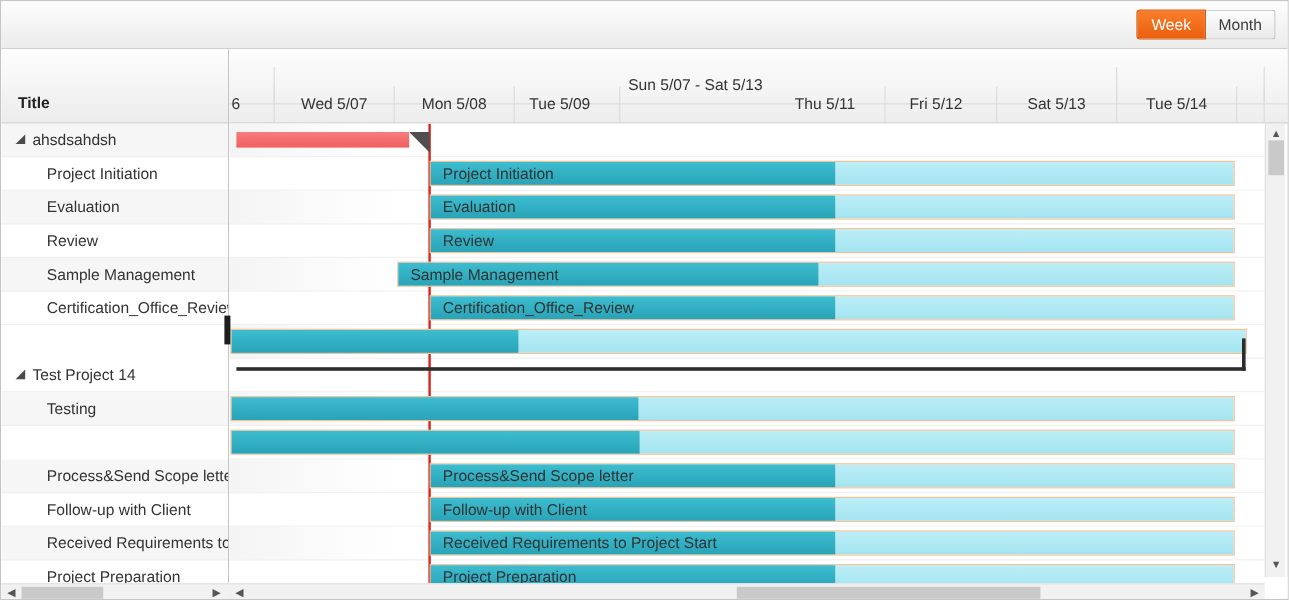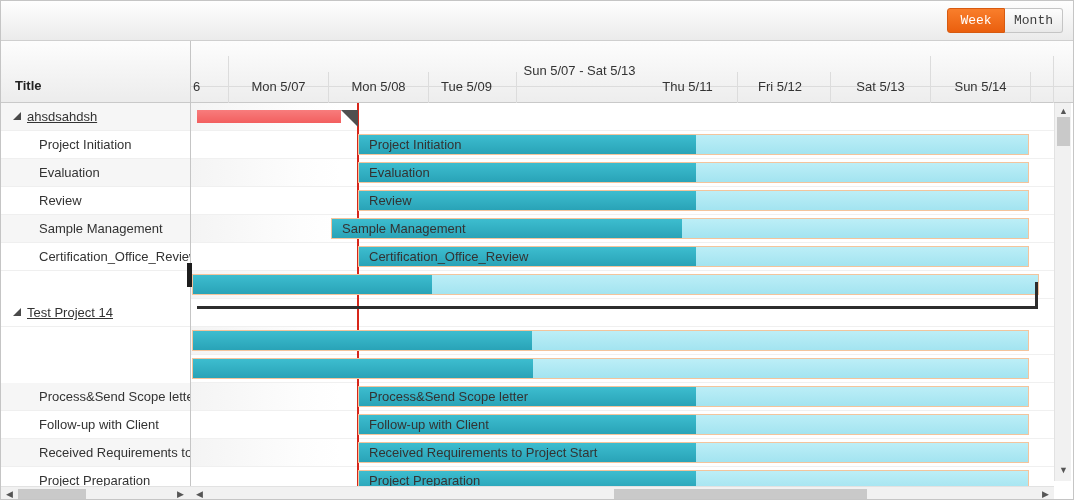--- a/index.html
+++ b/index.html
@@ -5,37 +5,37 @@
   * { margin:0; padding:0; box-sizing:border-box; }
   html,body { background:#fff; }
   body { font-family:"Liberation Sans","DejaVu Sans",sans-serif; font-size:13px; color:#333; }
 
   .widget { position:relative; width:1074px; height:500px; border:1px solid #c5c5c5; background:#fff; overflow:hidden; }
 
   
   .toolbar { position:absolute; left:0; top:0; width:100%; height:40px;
              background:linear-gradient(#fefefe,#ebebeb); border-bottom:1px solid #cfcfcf; }
   .view-group { position:absolute; right:10px; top:7px; display:flex; }
-  .btn { height:25px; width:58px; font-size:13px; font-family:Liberation Mono, monospace; cursor:pointer;
+  .btn { height:25px; width:58px; font-size:13px; font-family:Liberation Sans, sans-serif; cursor:pointer;
          border:1px solid #c5c5c5; background:linear-gradient(#fdfdfd,#e9e9e9); color:#3d3d3d; }
   .btn.week { border-radius:3px 0 0 3px; background:linear-gradient(#f97e2b,#ea5f0e);
               border-color:#d75a10; color:#fff; }
   .btn.month { border-radius:0 3px 3px 0; border-left:none; }
 
   
   .treelist { position:absolute; left:0; top:40px; width:190px; height:460px; border-right:1px solid #c5c5c5; background:#fff; overflow:hidden; }
   .tl-header { position:absolute; left:0; top:0; width:100%; height:62px;
                background:linear-gradient(#fdfdfd,#ececec); border-bottom:1px solid #c9c9c9;
                font-weight:bold; color:#222; }
   .tl-header span { position:absolute; left:14px; bottom:9px; }
   .tl-row { position:absolute; left:0; width:100%; height:28px; line-height:28px;
             white-space:nowrap; overflow:hidden; border-bottom:1px solid #efefef; cursor:default; }
   .tl-row.alt { background:#f6f6f6; }
   .tl-label { color:#333; }
-  .tl-row.parent .tl-label { padding-left:6px;text-decoration:underline; }
+  .tl-row.parent .tl-label { padding-left:6px; }
   .tl-row.child .tl-label { padding-left:38px; }
   .expand-icon { display:inline-block; width:0; height:0; margin-left:12px; margin-bottom:1px;
                  border-left:8px solid transparent; border-bottom:8px solid #4a4a4a; }
 
   
   .chart-header { position:absolute; left:190px; top:40px; width:884px; height:62px; background:linear-gradient(#fdfdfd,#ededed); border-bottom:1px solid #c9c9c9; }
   .hdr-row { position:absolute; left:0; width:100%; height:31px; }
   .hdr-row.week { top:15px; border-bottom:1px solid #dcdcdc; }
   .hdr-row.days { top:31px; }
   .hdr-cell { position:absolute; top:0; height:31px; line-height:30px; text-align:center;
@@ -93,41 +93,42 @@
     <div class="tl-header">
       <span>Title</span>
     </div>
     <div class="tl-row parent alt" style="top:62px"><span class="expand-icon"></span><span class="tl-label">ahsdsahdsh</span></div>
     <div class="tl-row child" style="top:90px"><span class="tl-label">Project Initiation</span></div>
     <div class="tl-row child alt" style="top:118px"><span class="tl-label">Evaluation</span></div>
     <div class="tl-row child" style="top:146px"><span class="tl-label">Review</span></div>
     <div class="tl-row child alt" style="top:174px"><span class="tl-label">Sample Management</span></div>
     <div class="tl-row child" style="top:202px"><span class="tl-label">Certification_Office_Review</span></div>
     <div class="tl-row parent" style="top:258px"><span class="expand-icon"></span><span class="tl-label">Test Project 14</span></div>
+    <div class="tl-row child alt" style="top:286px"><span class="tl-label">Testing</span></div>
     <div class="tl-row child alt" style="top:342px"><span class="tl-label">Process&amp;Send Scope letter</span></div>
     <div class="tl-row child" style="top:370px"><span class="tl-label">Follow-up with Client</span></div>
     <div class="tl-row child alt" style="top:398px"><span class="tl-label">Received Requirements to Project Start</span></div>
     <div class="tl-row child" style="top:426px"><span class="tl-label">Project Preparation</span></div>
   </div>
 
   <div class="chart-header">
     <div class="hdr-row week">
       <div class="hdr-cell" style="left:0; width:38px"></div>
       <div class="hdr-cell" style="left:38px; width:702px">Sun 5/07 - Sat 5/13</div>
       <div class="hdr-cell" style="left:740px; width:123px"></div>
     </div>
     <div class="hdr-row days">
       <div class="hdr-cell left-clip" style="left:0; width:38px">6</div>
-      <div class="hdr-cell" style="left:38px;  width:100px">Mon 5/07</div>
+      <div class="hdr-cell" style="left:38px;  width:100px">Wed 5/07</div>
       <div class="hdr-cell" style="left:138px; width:100px">Mon 5/08</div>
       <div class="hdr-cell" style="left:226px; width:100px">Tue 5/09</div>
       <div class="hdr-cell" style="left:447px; width:100px">Thu 5/11</div>
       <div class="hdr-cell" style="left:539px; width:101px">Fri 5/12</div>
       <div class="hdr-cell" style="left:640px; width:100px">Sat 5/13</div>
-      <div class="hdr-cell" style="left:740px; width:100px">Sun 5/14</div>
+      <div class="hdr-cell" style="left:740px; width:100px">Tue 5/14</div>
       <div class="hdr-cell" style="left:840px; width:23px"></div>
     </div>
   </div>
 
   <div class="chart-body">
     <div class="chart-row alt" style="top:0"></div>
     <div class="chart-row" style="top:28px"></div>
     <div class="chart-row alt" style="top:56px"></div>
     <div class="chart-row" style="top:84px"></div>
     <div class="chart-row alt" style="top:112px"></div>

